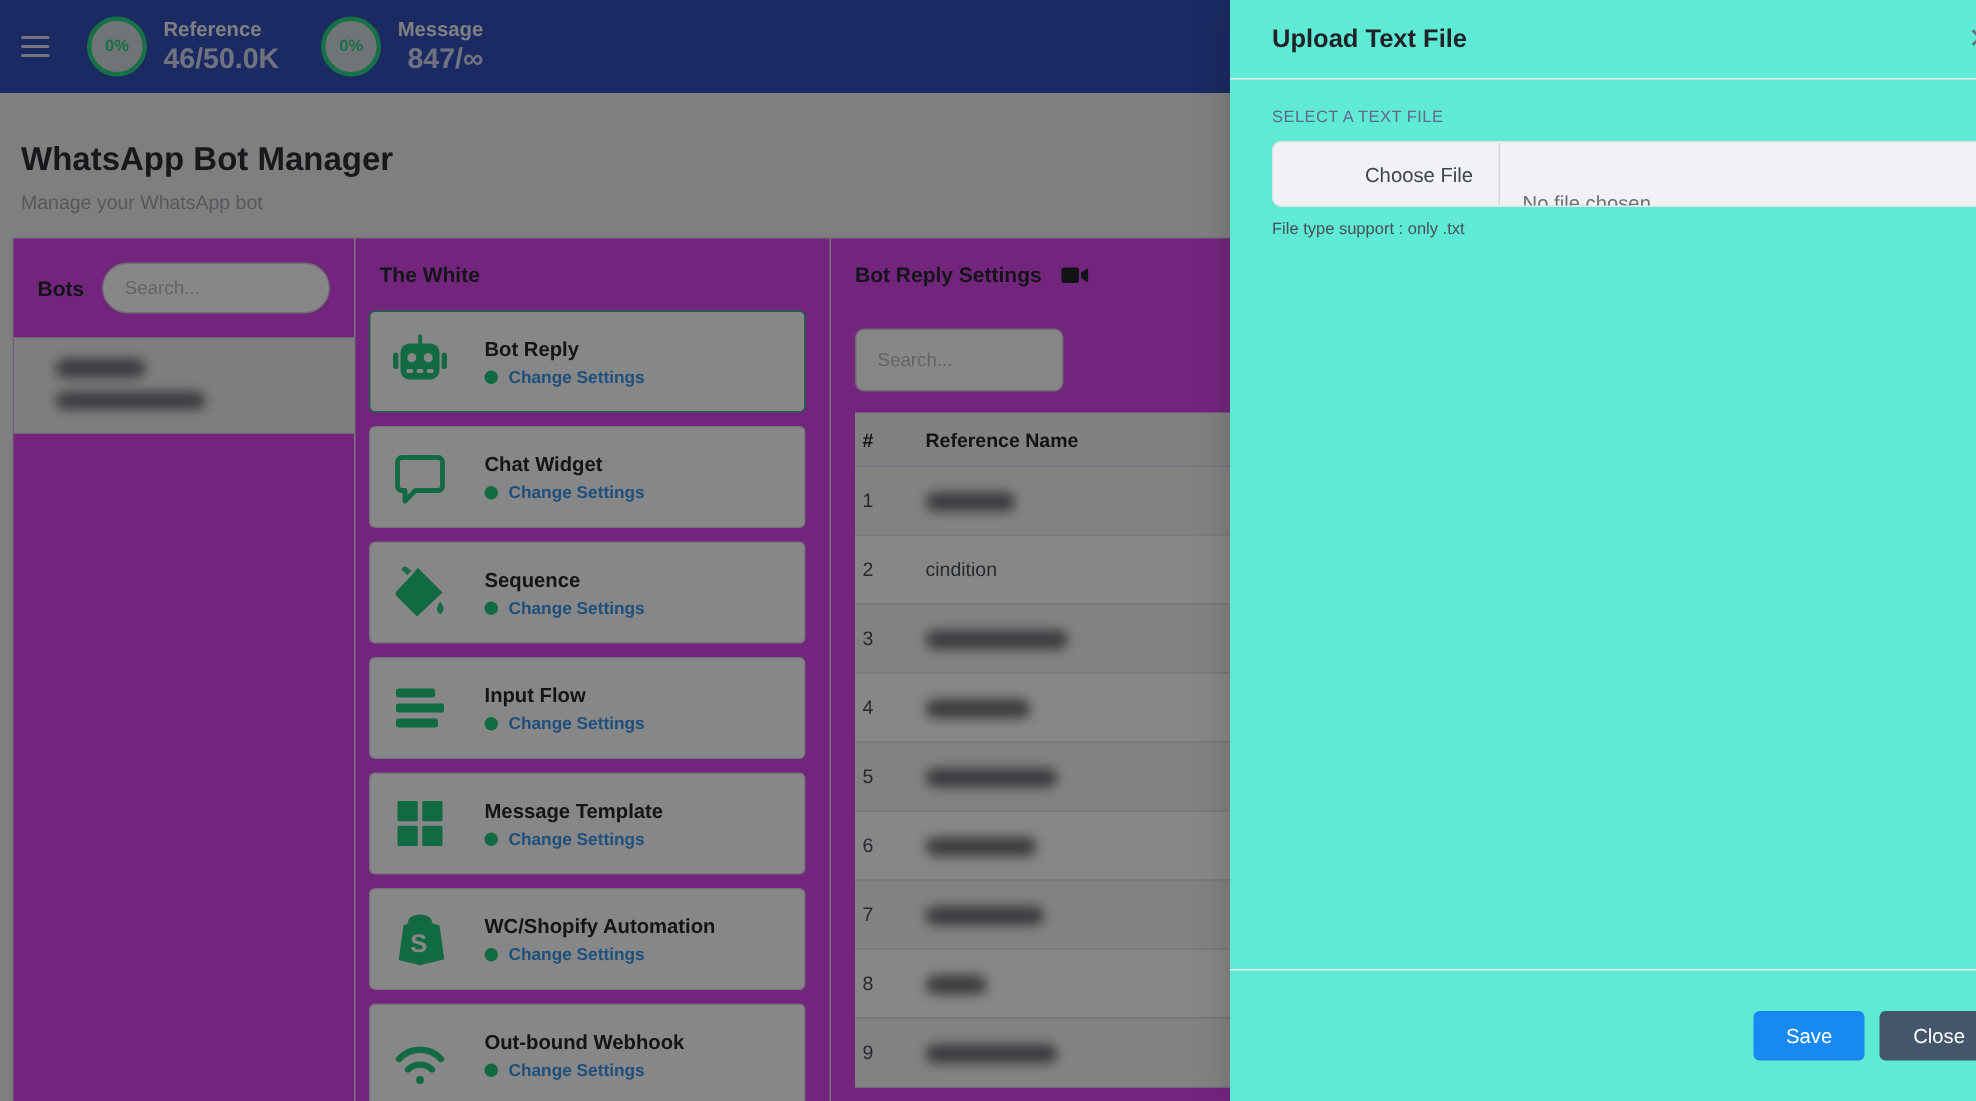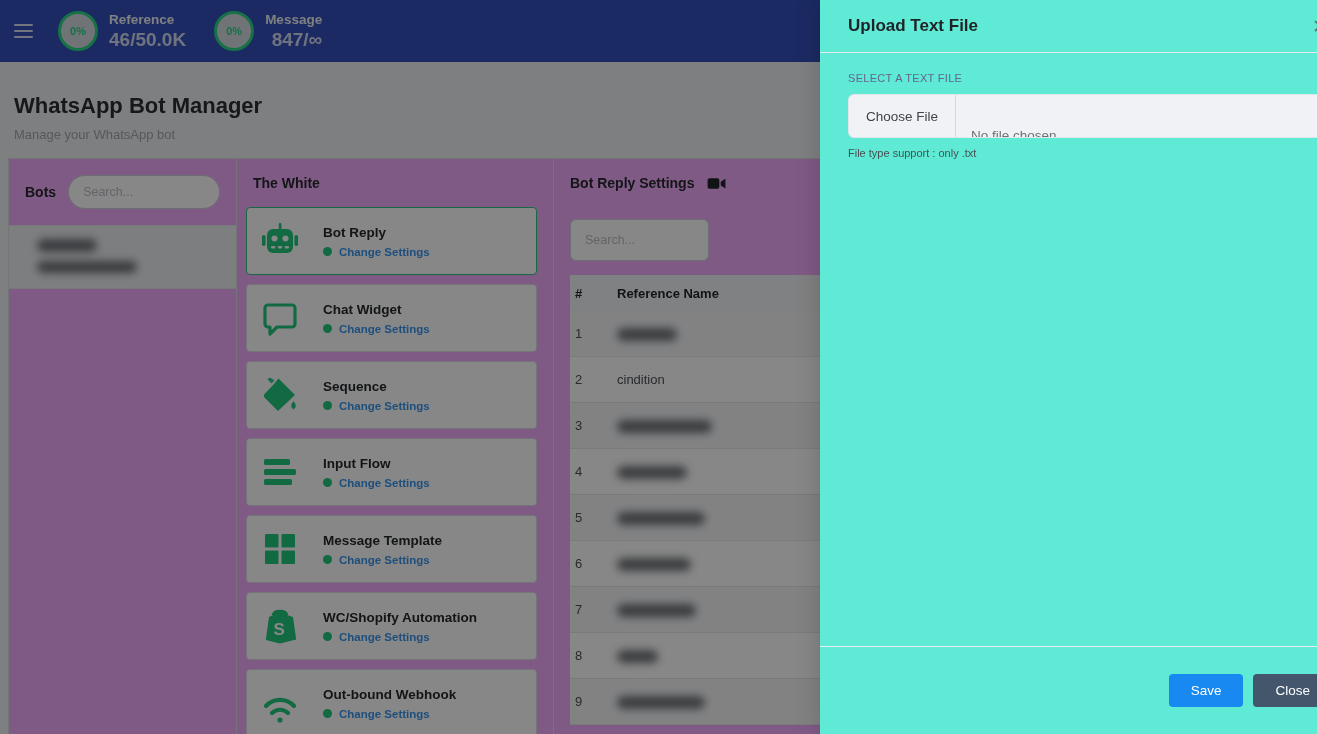--- a/index.html
+++ b/index.html
@@ -14,21 +14,21 @@
   .stat { display:flex; align-items:center; gap:11px; margin-right:28px; }
   .ring { width:40px; height:40px; border-radius:50%; border:3px solid #2bd584; background:#d6dbe1;
           color:#2bd584; font-size:11px; font-weight:700; display:flex; align-items:center; justify-content:center; }
   .stat-label { font-size:13.5px; font-weight:700; color:#eef1f5; line-height:1.3; }
   .stat-value { font-size:19px; font-weight:700; color:rgba(255,255,255,.78);text-align:right; }
 
   .main { position:absolute; top:62px; left:0; right:0; bottom:0; }
   .page-title { margin:31px 0 0 14px; font-size:22px; font-weight:700; color:#2b2f33; }
   .page-subtitle { margin:8px 0 0 14px; font-size:13px; color:#a2a7ad; }
 
-  .panels { position:absolute; top:96px; left:8px; right:0; bottom:0; background:#f0abfc;
+  .panels { position:absolute; top:96px; left:8px; right:0; bottom:0; background:#d946ef;
             border:1px solid #d9dde1; border-bottom:none; display:flex; overflow:hidden; }
   .panel-head { display:flex; align-items:center; gap:12px; padding:16px; }
   .panel-title { font-size:14px; font-weight:700; color:#26292d; white-space:nowrap; }
   input { outline:none; font-family:Liberation Sans, sans-serif; }
   ::placeholder { color:#b9bec5; }
   .pill-search { flex:1; min-width:0; height:34px; border:1px solid #cdd2d8; border-radius:17px;
                  padding:0 14px; font-size:12.5px; color:#4b5057; background:#fff; }
 
   .panel-left { width:228px; border-right:1px solid #d9dde1; flex:none; }
   .bot-item { height:64px; background:#edeff2; border-top:1px solid #dfe3e7; border-bottom:1px solid #dfe3e7;
@@ -72,21 +72,21 @@
                  border-bottom:1px solid #e6e9ec; flex:none; }
   .drawer-title { font-size:17px; font-weight:600; color:#1f2227; }
   .drawer-close { margin-left:auto; font-size:19px; color:#6d7278; cursor:pointer; background:none;
                   border:none; line-height:1; padding:2px 4px; font-family:inherit; }
   .drawer-body { padding:19px 28px 0; flex:1; }
   .field-label { font-size:11px; color:#63668c; letter-spacing:.3px; }
   .file-box { margin-top:10px; height:44px; display:flex; align-items:center; background:#f0f2f5;
               border:1px solid #e2e5e9; border-radius:6px; overflow:hidden; cursor:pointer; }
   .file-btn { height:100%; display:flex; align-items:center; padding:0 17px; border:none;
               border-right:1px solid #d3d7db; font-size:13.5px; color:#3f444a; cursor:pointer;
-              background:transparent; font-family:inherit; }
+              background:transparent; font-family:inherit;margin-left:44px; }
   .file-status { padding-left:15px; font-size:13.5px; color:#6b7177;margin-top:38px; }
   .file-helper { margin-top:9px; font-size:11px; color:#4a4f54; }
   .drawer-foot { border-top:1px solid #eaedef; padding:27px 28px; display:flex;
                  justify-content:flex-end; gap:10px; flex:none; }
   .btn { border:none; border-radius:4px; color:#fff; font-size:13.5px; padding:9px 22px;
          cursor:pointer; font-family:inherit; }
   .btn-save { background:#1789f0; }
   .btn-close { background:#44566c; }
 </style>
 </head>

